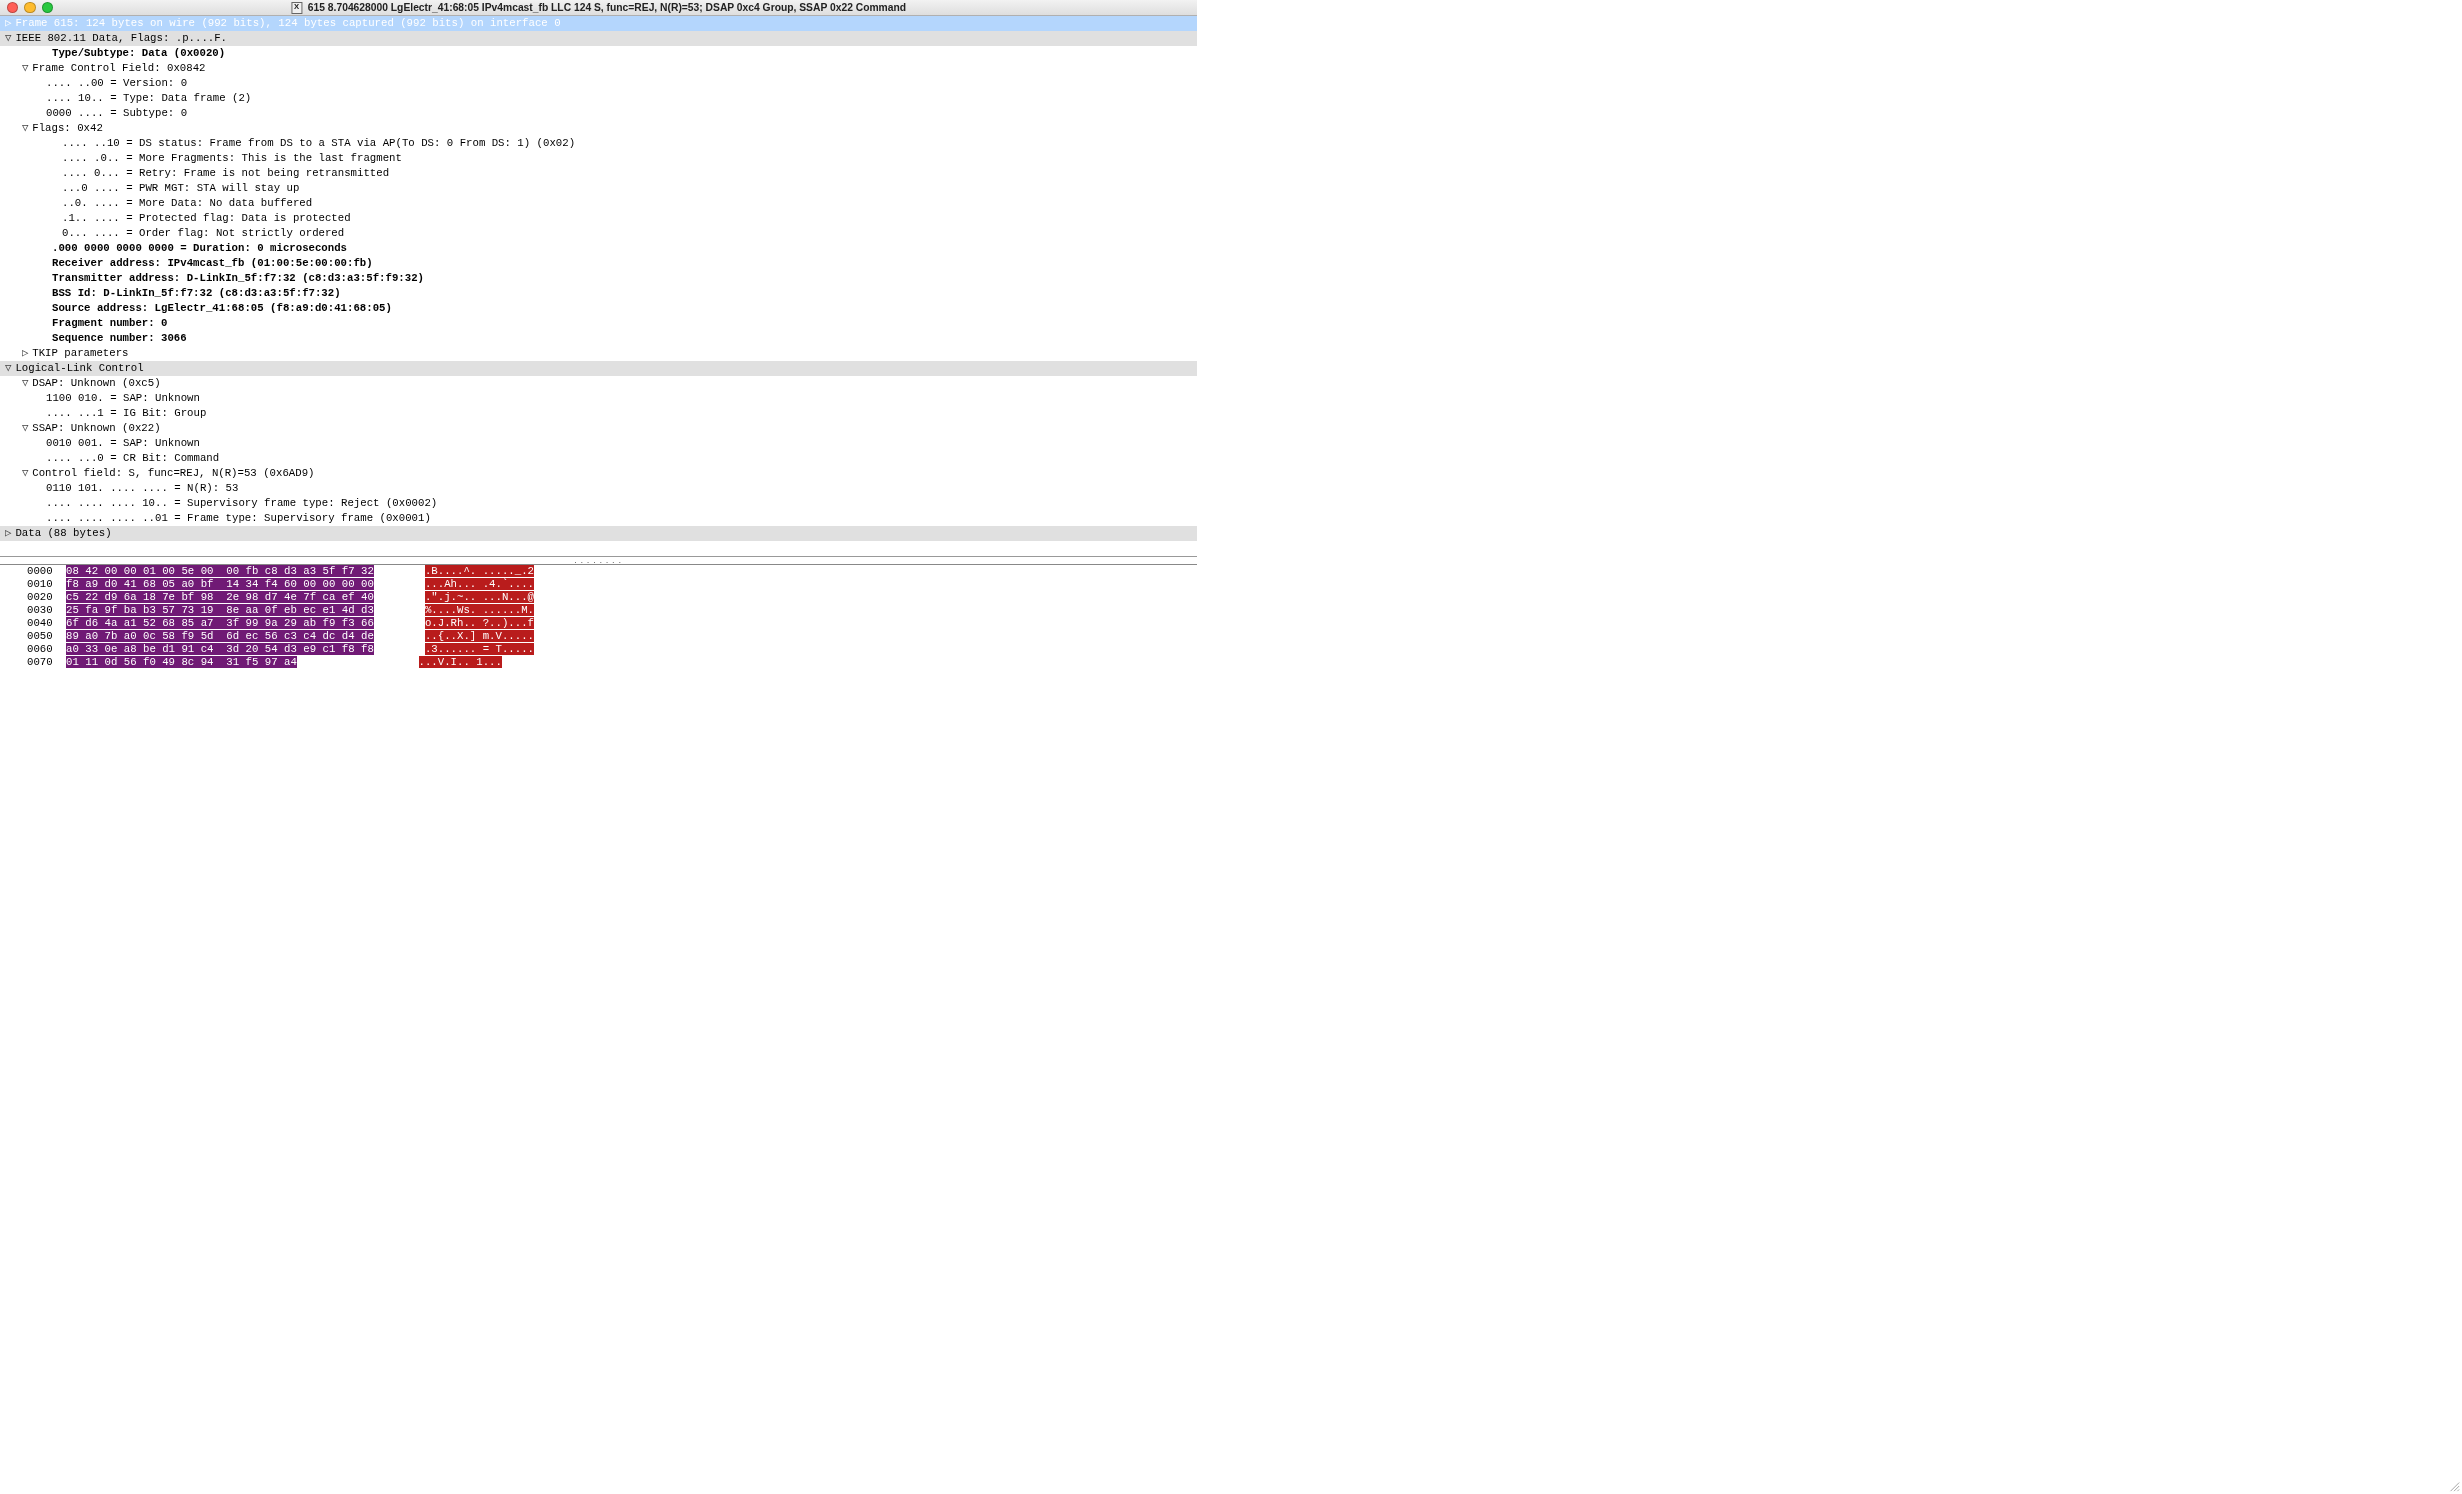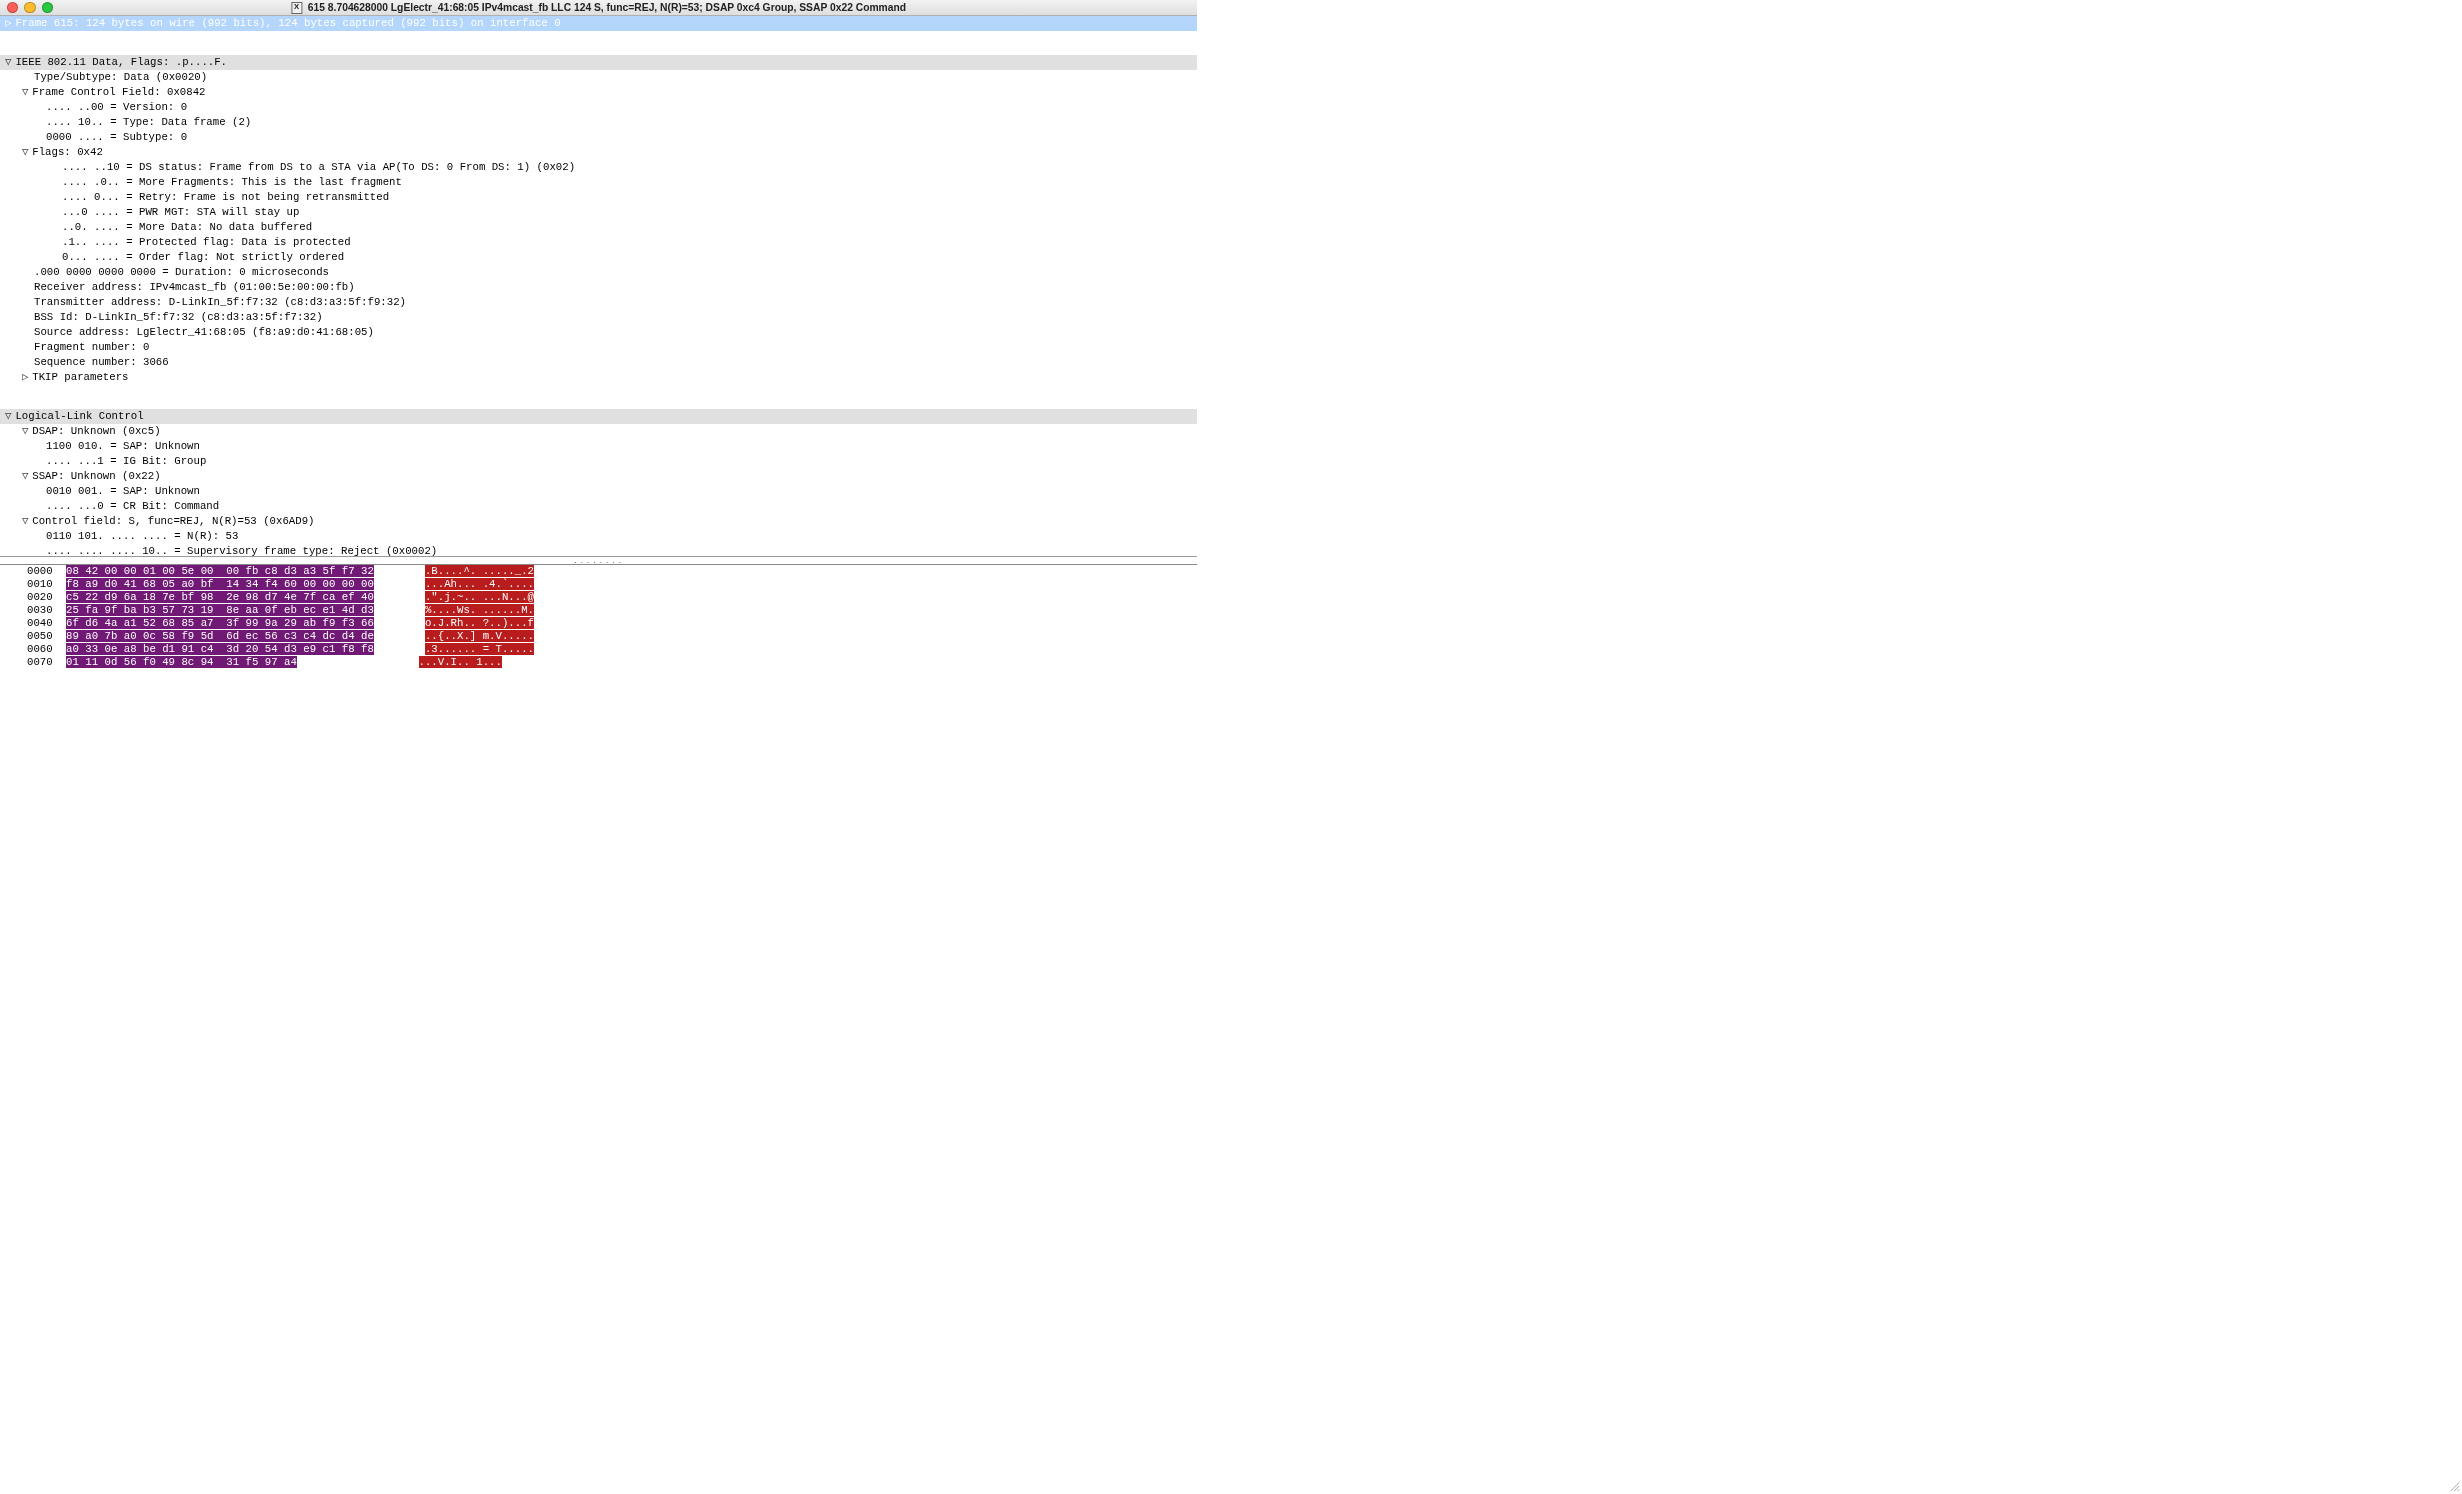--- a/index.html
+++ b/index.html
@@ -69,37 +69,36 @@
   .line {
     white-space: pre;
     height: 15px;
   }
   .line.sel {
     background: #b4d6fd;
     color: #fff;
   }
   .line.hdr {
     background: #e0e0e0;
-    margin-top: 24px;
   }
   .tri-right::before {
     content: "▷";
     display:inline-block;
     width: 10.3px;
     color:#444;
   }
   .tri-down::before {
     content: "▽";
     display:inline-block;
     width: 10.3px;
     color:#444;
   }
   .tri-right.white::before { color:#fff; }
   .ind1 { padding-left: 5.1px; }
-  .ind2 { padding-left: 34px; }
+  .ind2 { padding-left: 52px; font-weight: bold; }
   .ind2t { padding-left: 22px; }
   .ind3 { padding-left: 46px; }
   .ind4 { padding-left: 62px; }
   
   .splitter {
     height: 6.8px;
     text-align: center;
     font-size: 7.7px;
     color:#666;
     letter-spacing:1.7px;

